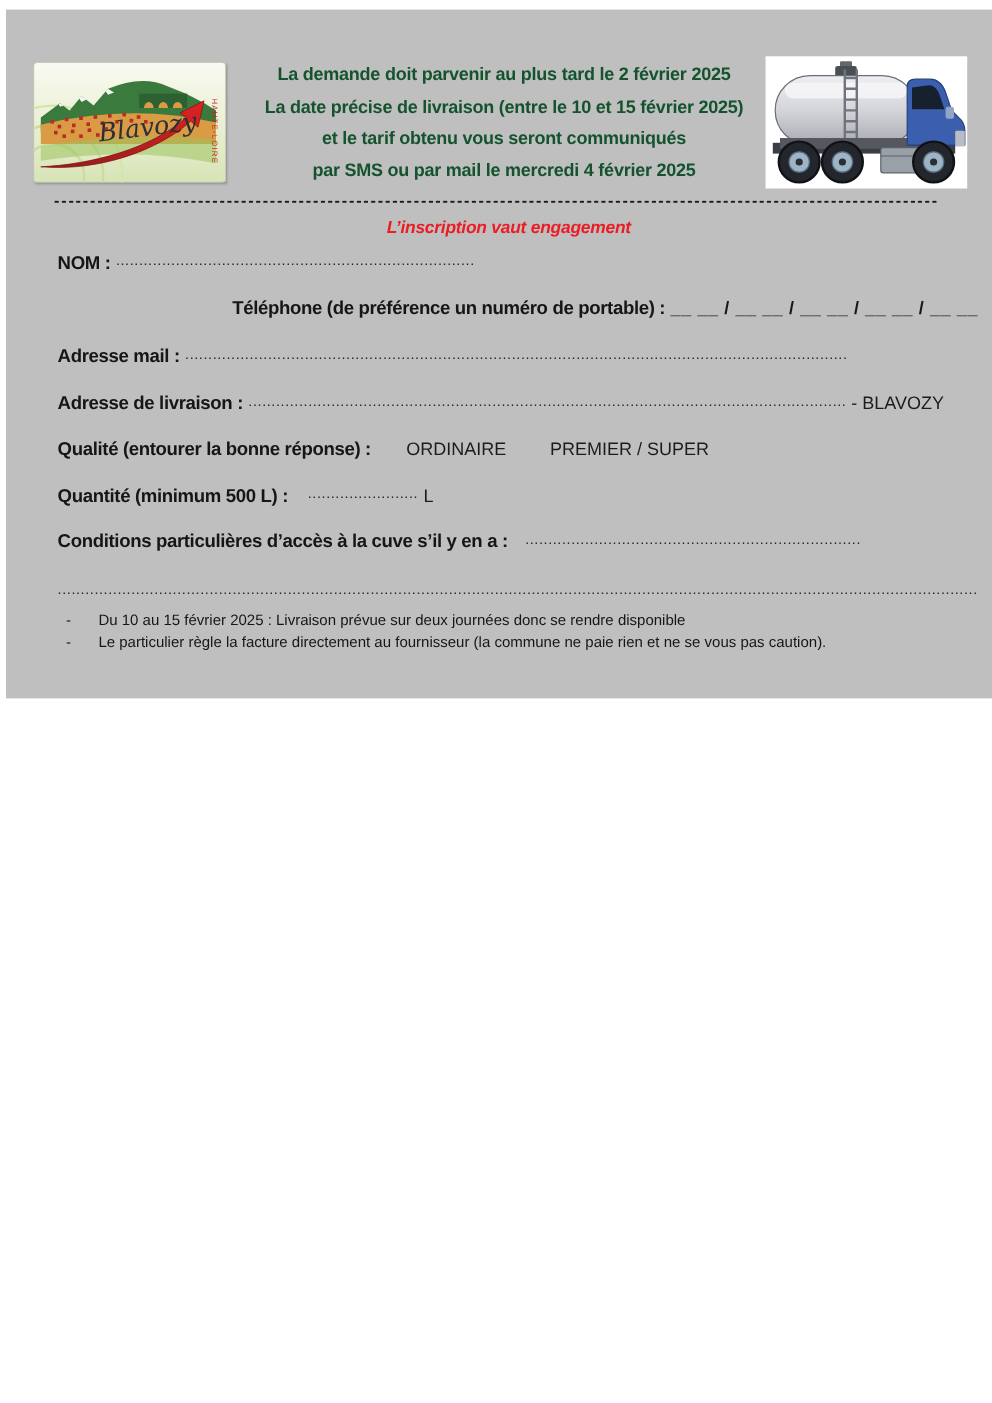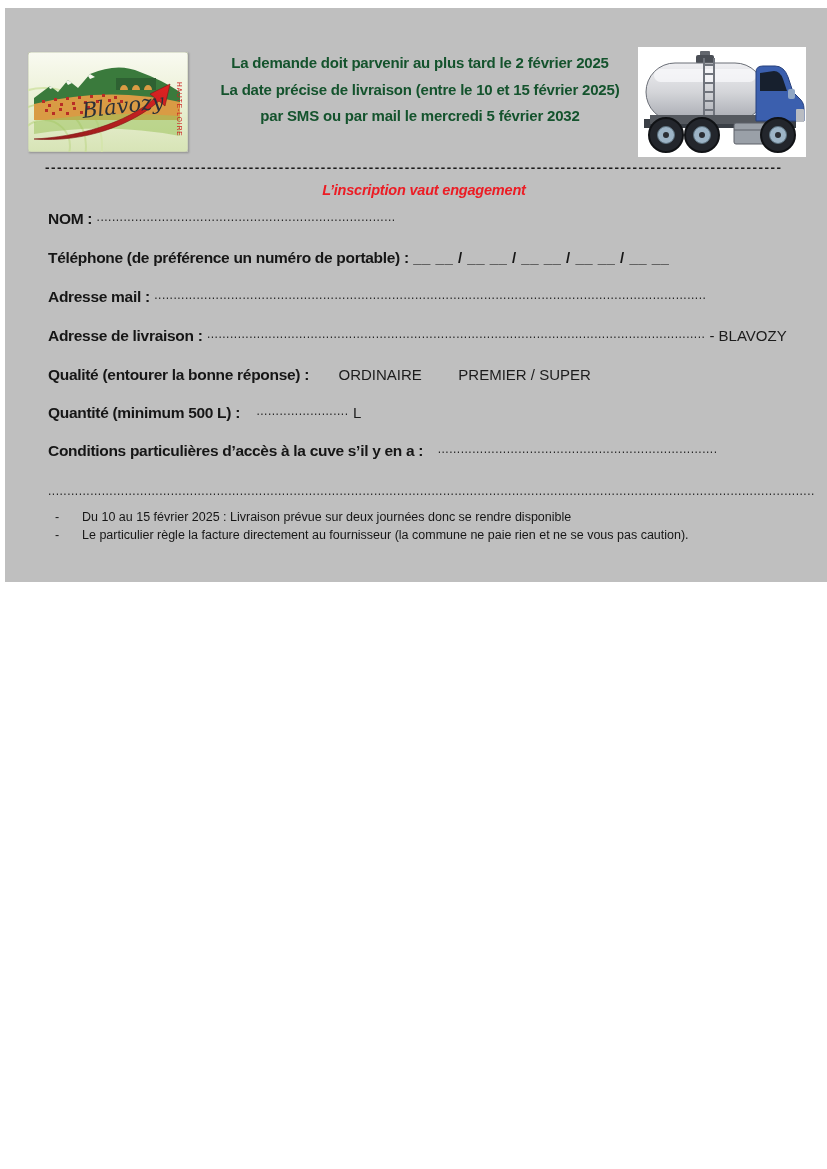--- a/index.html
+++ b/index.html
@@ -37,21 +37,21 @@
     white-space:nowrap; overflow:hidden; color:#161616;
   }
   .lbl { font-weight:bold; font-size:15.5px; letter-spacing:-0.3px; }
   .dots {
     display:inline-block; overflow:hidden; white-space:nowrap;
     vertical-align:baseline; font-size:12px; letter-spacing:0.5px; color:#242424;
   }
   .plain { font-size:15px; color:#1c1c1c; }
   .blanks { font-weight:bold; font-size:15px; letter-spacing:0.5px; }
   .r-nom   { top:202px; }
-  .r-tel   { top:241px; }
+  .r-tel   { top:241px;text-align:right; }
   .r-mail  { top:280px; }
   .r-livr  { top:319px; }
   .r-qual  { top:358px; }
   .r-quant { top:396px; }
   .r-cond  { top:434px; }
   .r-dots2 { top:476px; }
   .w-nom   { width:298px; }
   .w-mail  { width:552px; }
   .w-livr  { width:498px; }
   .w-quant { width:92px; }
@@ -119,21 +119,22 @@
         <path d="M6,70 Q70,58 152,64 L152,84 Q80,70 6,82 Z" fill="#9dc25d" opacity="0.55"></path>
         <path d="M6,87 C48,85 98,72 127,46 L122,42 L142,32 L137,54 L131,49 C104,73 56,91 6,87 Z" fill="url(#arrg)" stroke="#7e1414" stroke-width="0.6"></path>
         <text x="55" y="66" transform="rotate(-7 55 66)" font-family="'DejaVu Serif', serif" font-style="italic" font-size="21" fill="#2a3038">Blavozy</text>
         <text transform="translate(149,30) rotate(90)" font-size="6.5" fill="#c22" letter-spacing="1">HAUTE-LOIRE</text>
       </svg>
     </div>
 
     <div class="notice">
       <div>La demande doit parvenir au plus tard le 2 février 2025</div>
       <div>La date précise de livraison (entre le 10 et 15 février 2025)</div>
-      <div>par SMS ou par mail le mercredi 5 février 2032</div>
+      <div>et le tarif obtenu vous seront communiqués</div>
+      <div>par SMS ou par mail le mercredi 4 février 2025</div>
     </div>
 
     <div class="truck-box">
       <svg width="168" height="110" viewBox="0 0 168 110">
         <defs>
           <linearGradient id="tank" x1="0" y1="0" x2="0" y2="1">
             <stop offset="0" stop-color="#efeff2"></stop>
               <stop offset="0.5" stop-color="#d4d5d9"></stop>
               <stop offset="1" stop-color="#a7aab1"></stop>
           </linearGradient>

